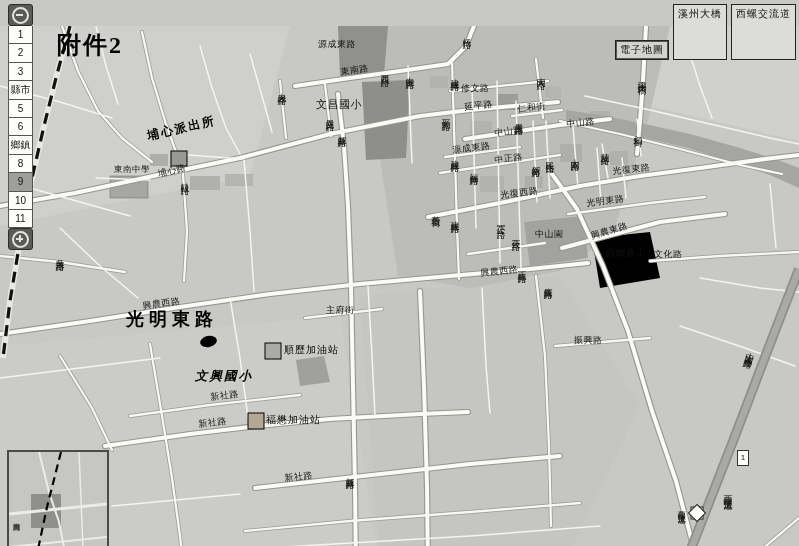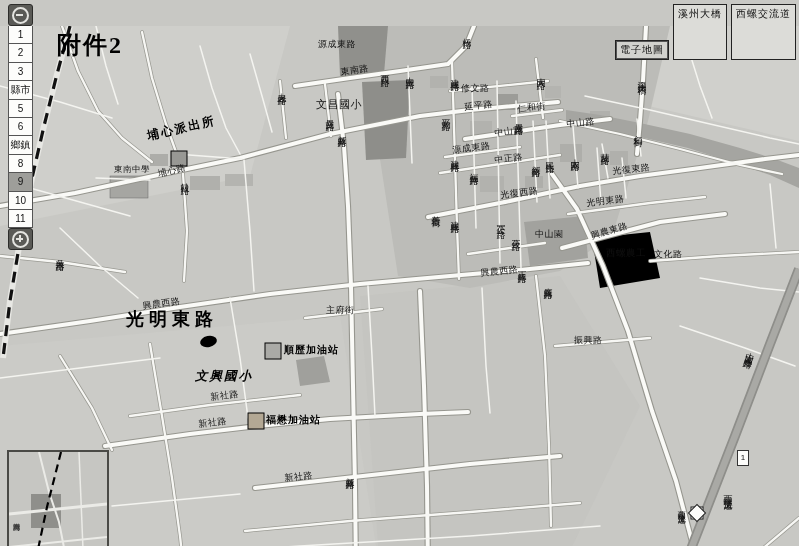--- a/index.html
+++ b/index.html
@@ -4,21 +4,21 @@
 <style>
   html,body{margin:0;padding:0;background:#888;}
   .stage{position:relative;width:799px;height:546px;overflow:hidden;
          font-family:"Liberation Sans","DejaVu Sans",sans-serif;background:#c8c8c4;}
   .map{position:absolute;inset:0;margin-top:26px;}
   .map svg{position:absolute;left:0;top:0;}
   #labels{position:absolute;inset:0;pointer-events:none;}
   .lbl{position:absolute;font-size:9px;color:#111;white-space:nowrap;line-height:1.1;
        transform-origin:0 0;letter-spacing:0.5px;}
   .vert{writing-mode:vertical-rl;text-orientation:upright;letter-spacing:1.5px;}
-  .poi{font-weight:bold;letter-spacing:1px;color:#000;}
+  .poi{font-weight:normal;letter-spacing:1px;color:#000;}
   .hand{font-weight:bold;color:#000;letter-spacing:2px;
         font-family:"Liberation Serif","DejaVu Serif",serif;}
   .big{letter-spacing:5px;}
   .event-dot{position:absolute;left:200px;top:310px;width:17px;height:11px;background:#000;
              border-radius:50%;transform:rotate(-12deg);}
   .shield{position:absolute;left:737px;top:424px;width:10px;height:14px;background:#fdfdfb;
           border:1px solid #333;font-size:8px;line-height:14px;text-align:center;color:#111;}
   
   .sidebar{position:absolute;left:8px;top:4px;width:25px;z-index:30;}
   .zoombtn{width:25px;height:22px;background:#5a5a56;border:1px solid #2c2c2a;box-sizing:border-box;

